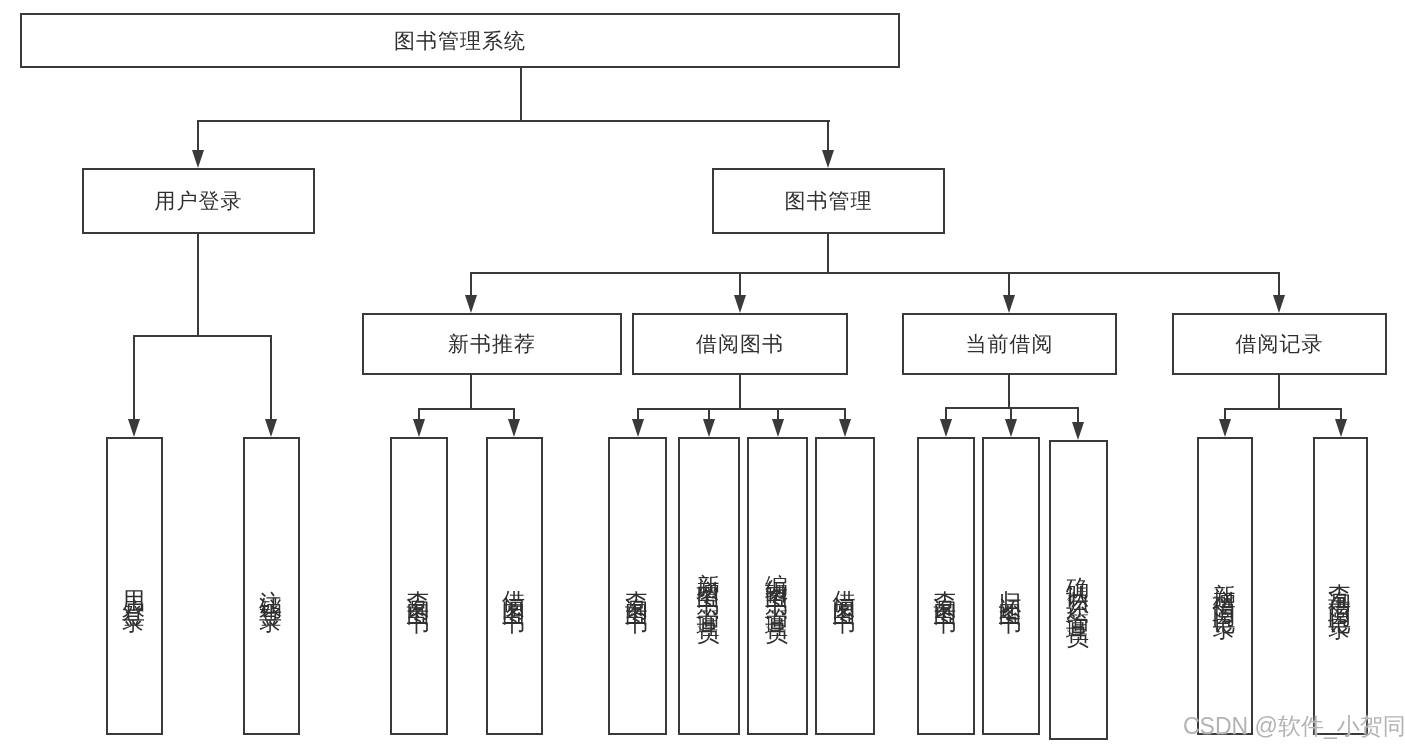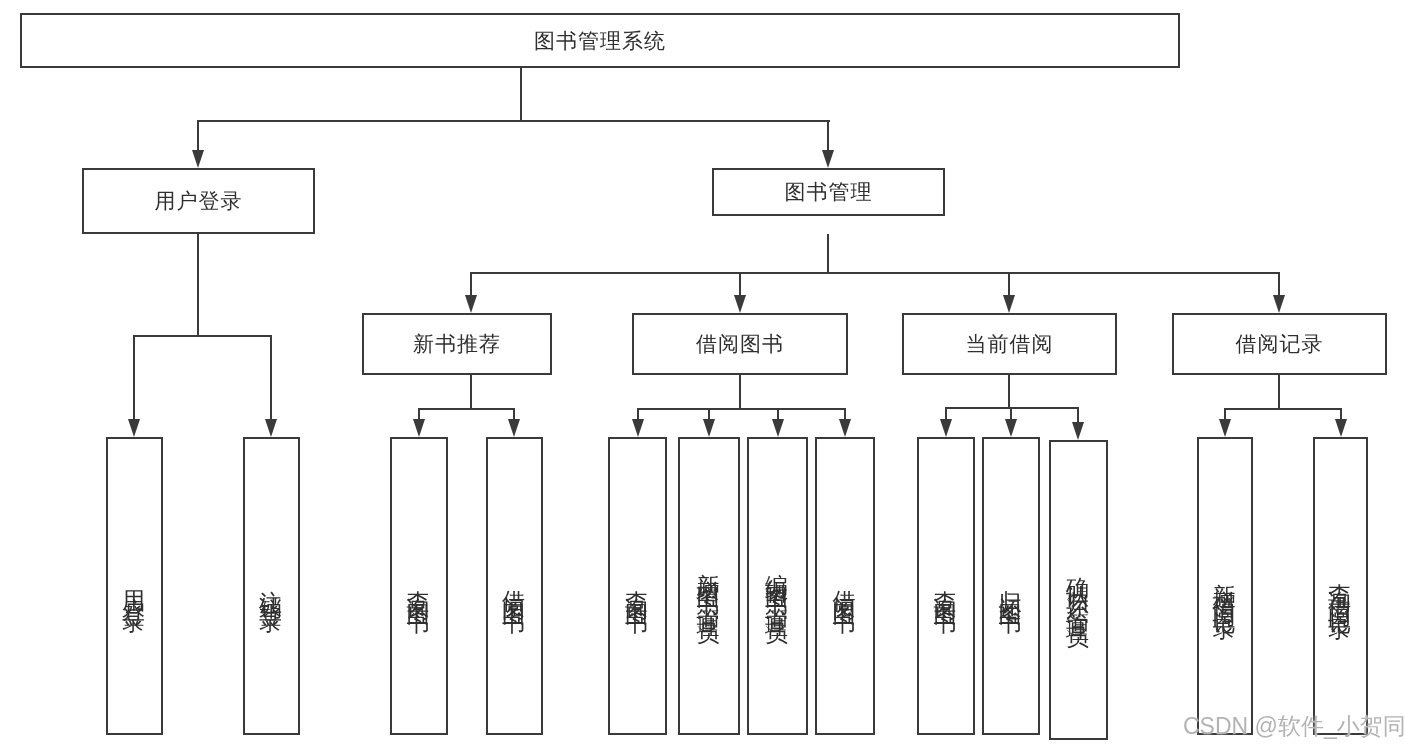--- a/index.html
+++ b/index.html
@@ -45,35 +45,35 @@
     text-shadow:0 0 2px #ffffff;
     white-space:nowrap;
     z-index:5;
   }
 </style>
 </head>
 <body>
 
 <div id="stage">
 
-  <div class="box h" style="left:20px;top:13px;width:1160px;height:55px">
+  <div class="box h" style="left:20px;top:13px;width:880px;height:55px">
     <span>图书管理系统</span>
   </div>
 
   <div class="vline" style="left:520px;top:68px;height:52px"></div>
   <div class="hline" style="left:197px;top:120px;width:633px"></div>
   <div class="vline" style="left:197px;top:120px;height:32px"></div>
   <div class="arrow" style="left:192px;top:150px"></div>
   <div class="vline" style="left:827px;top:120px;height:32px"></div>
   <div class="arrow" style="left:822px;top:150px"></div>
 
   <div class="box h" style="left:82px;top:168px;width:233px;height:66px">
     <span>用户登录</span>
   </div>
-  <div class="box h" style="left:712px;top:168px;width:233px;height:48px">
+  <div class="box h" style="left:712px;top:168px;width:233px;height:66px">
     <span>图书管理</span>
   </div>
 
   <div class="vline" style="left:197px;top:234px;height:101px"></div>
   <div class="hline" style="left:133px;top:335px;width:139px"></div>
   <div class="vline" style="left:133px;top:335px;height:84px"></div>
   <div class="arrow" style="left:128px;top:419px"></div>
   <div class="vline" style="left:270px;top:335px;height:84px"></div>
   <div class="arrow" style="left:265px;top:419px"></div>
 
@@ -88,21 +88,21 @@
   <div class="hline" style="left:470px;top:272px;width:810px"></div>
   <div class="vline" style="left:470px;top:272px;height:23px"></div>
   <div class="arrow" style="left:465px;top:295px"></div>
   <div class="vline" style="left:739px;top:272px;height:23px"></div>
   <div class="arrow" style="left:734px;top:295px"></div>
   <div class="vline" style="left:1008px;top:272px;height:23px"></div>
   <div class="arrow" style="left:1003px;top:295px"></div>
   <div class="vline" style="left:1278px;top:272px;height:23px"></div>
   <div class="arrow" style="left:1273px;top:295px"></div>
 
-  <div class="box h" style="left:362px;top:313px;width:190px;height:62px">
+  <div class="box h" style="left:362px;top:313px;width:260px;height:62px">
     <span>新书推荐</span>
   </div>
   <div class="box h" style="left:632px;top:313px;width:216px;height:62px">
     <span>借阅图书</span>
   </div>
   <div class="box h" style="left:902px;top:313px;width:215px;height:62px">
     <span>当前借阅</span>
   </div>
   <div class="box h" style="left:1172px;top:313px;width:215px;height:62px">
     <span>借阅记录</span>

